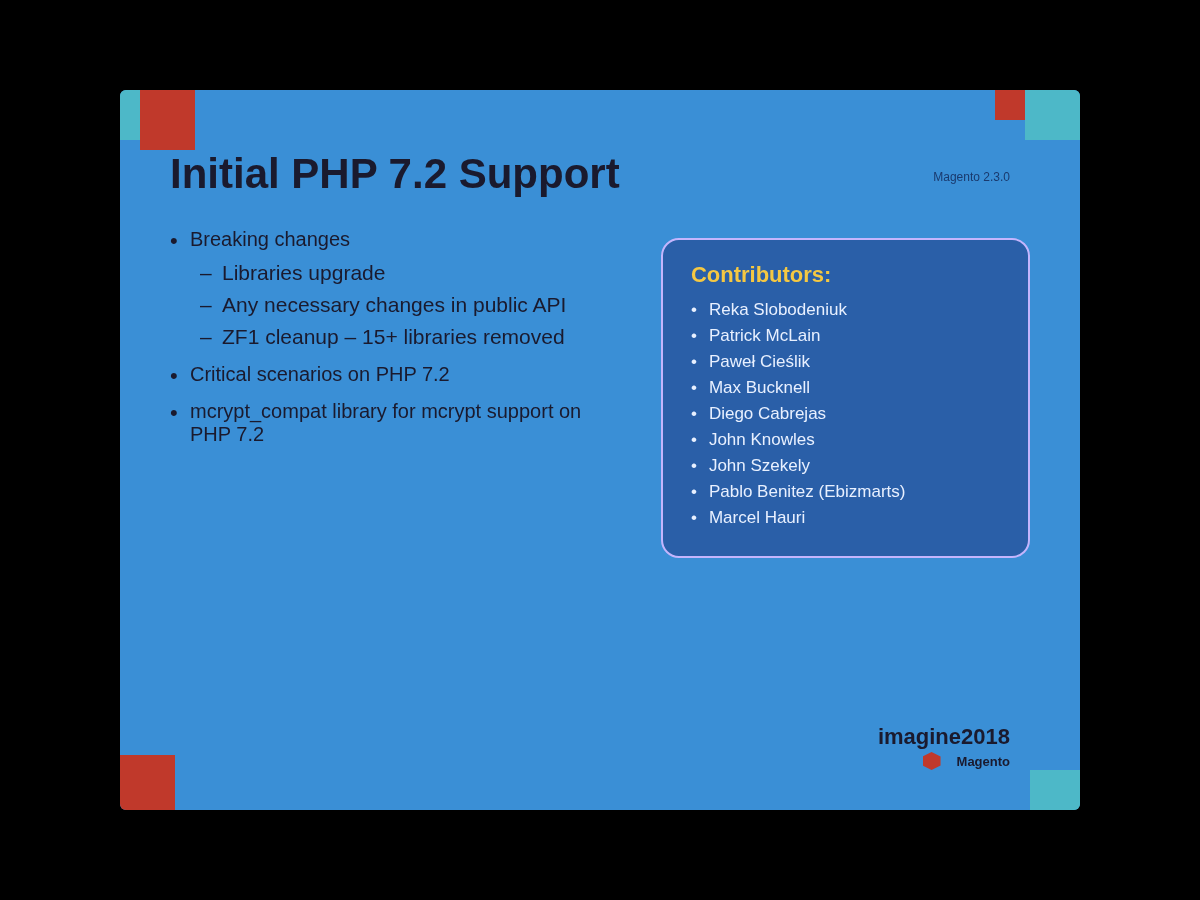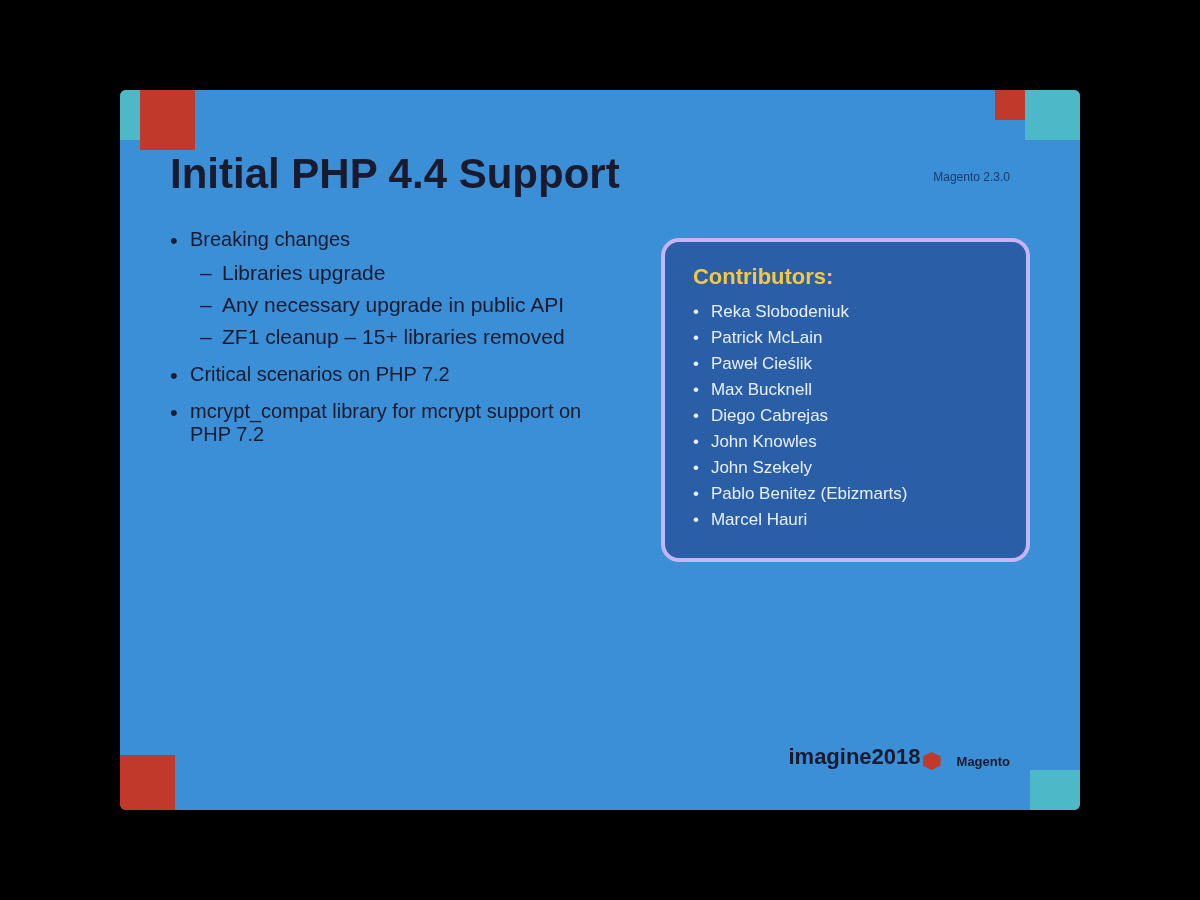--- a/index.html
+++ b/index.html
@@ -189,21 +189,21 @@
       position: absolute;
       left: 0;
     }
 
     
     .contributors-box {
       background: #2a5fa8;
       border-radius: 18px;
       padding: 22px 28px;
       width: 100%;
-      border: 4px solid #c4b5fd;
+      border: 2px solid #c4b5fd;
     }
 
     .contributors-title {
       color: #f5c842;
       font-size: 22px;
       font-weight: 700;
       margin-bottom: 12px;
     }
 
     .contributors-list {
@@ -223,21 +223,21 @@
       position: absolute;
       left: 0;
     }
 
     
     .branding {
       position: absolute;
       bottom: 20px;
       right: 20px;
       display: flex;
-      flex-direction: row;
+      flex-direction: column;
       align-items: flex-end;
       gap: 2px;
     }
 
     .branding-imagine {
       font-size: 22px;
       color: #1a1a2e;
       font-style: italic;
       font-weight: 300;
     }
@@ -284,35 +284,35 @@
     </div>
 
     <div class="corner-br">
       <div class="corner-br-teal"></div>
     </div>
 
     <div class="slide-content">
 
       <div class="version-tag">Magento 2.3.0</div>
 
-      <h1 class="slide-title">Initial PHP 4.4 Support</h1>
+      <h1 class="slide-title">Initial PHP 7.2 Support</h1>
 
       <div class="main-layout">
 
         <div class="left-column">
           <ul class="bullet-list">
 
             <li>
               <span>Breaking changes</span>
               <ul class="sub-list">
                 <li>
                   <span>Libraries upgrade</span>
                 </li>
                 <li>
-                  <span>Any necessary upgrade in public API</span>
+                  <span>Any necessary changes in public API</span>
                 </li>
                 <li>
                   <span>ZF1 cleanup – 15+ libraries removed</span>
                 </li>
               </ul>
             </li>
 
             <li>
               <span>Critical scenarios on PHP 7.2</span>
             </li>

